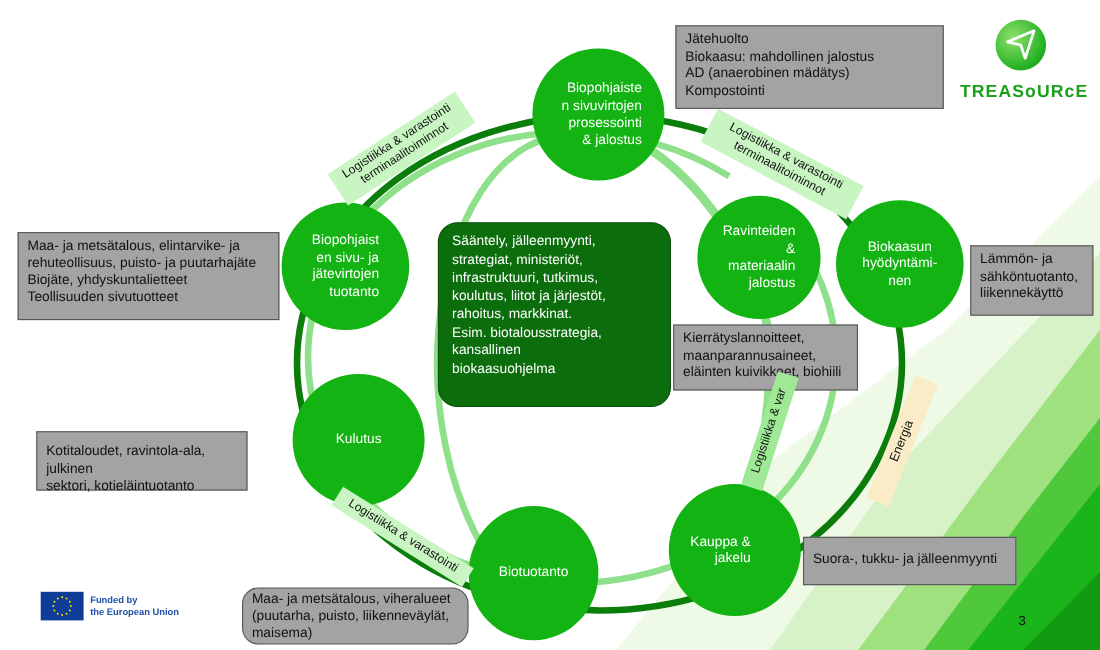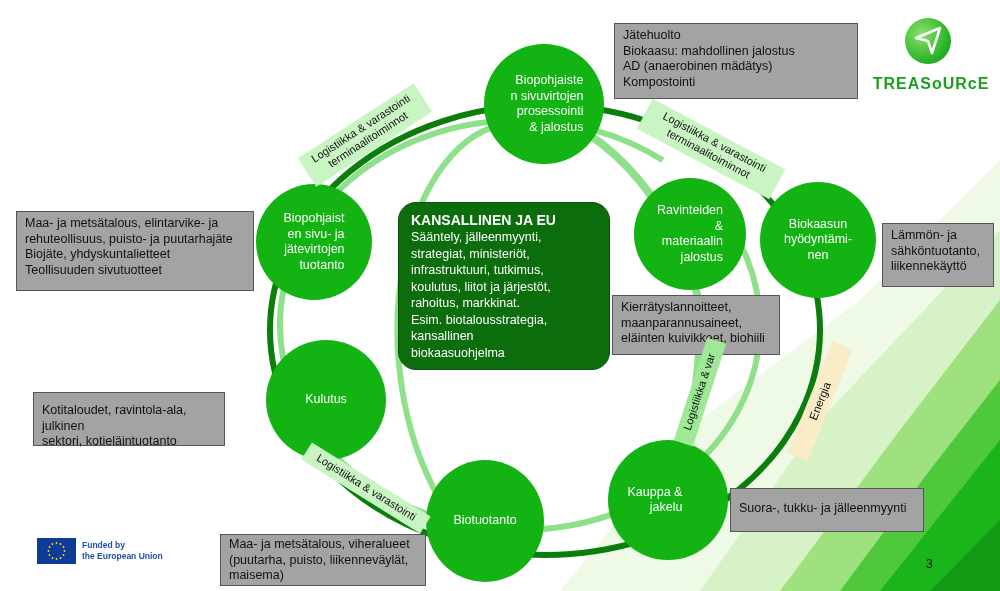--- a/index.html
+++ b/index.html
@@ -74,21 +74,20 @@
 </div>
 <div class="circle" style="left:608px; top:440px; width:120px; height:120px;">
   <span style="white-space:pre-line; margin-right:26px;">Kauppa &amp;
 jakelu</span>
 </div>
 <div class="circle center-text" style="left:426px; top:460px; width:118px; height:122px;">
   <span style="white-space:pre-line;">Biotuotanto</span>
 </div>
 
 <div class="center-box">
-  <div class="title">KANSALLINEN JA EU</div>
   <div class="body">Sääntely,  jälleenmyynti,
 strategiat,  ministeriöt,
 infrastruktuuri,  tutkimus,
 koulutus,  liitot  ja järjestöt,
 rahoitus,  markkinat.
 Esim.  biotalousstrategia,
 kansallinen
 biokaasuohjelma</div>
 </div>
 
@@ -102,21 +101,21 @@
 Teollisuuden  sivutuotteet</div>
 <div class="box" style="left:882px; top:223px; width:112px; height:64px;">Lämmön-  ja
 sähköntuotanto,
 liikennekäyttö</div>
 <div class="box" style="left:612px; top:295px; width:168px; height:60px;">Kierrätyslannoitteet,
 maanparannusaineet,
 eläinten  kuivikkeet,  biohiili</div>
 <div class="box" style="left:33px; top:392px; width:192px; height:54px; padding-top:10px;">Kotitaloudet,  ravintola-ala,  julkinen
 sektori,  kotieläintuotanto</div>
 <div class="box" style="left:730px; top:488px; width:194px; height:44px; padding-top:12px;">Suora-,  tukku-  ja jälleenmyynti</div>
-<div class="box" style="left:220px; top:534px; width:206px; height:52px; padding-top:2px;">Maa-  ja metsätalous,  viheralueet
+<div class="box" style="left:220px; top:534px; width:206px; height:52px; padding-top:2px;border-radius:15px;">Maa-  ja metsätalous,  viheralueet
 (puutarha,  puisto,  liikenneväylät,
 maisema)</div>
 
 <div class="ribbon" style="left:296px; top:118px; width:138px; height:34px; transform: rotate(-33deg);">Logistiikka  &amp; varastointi
 terminaalitoiminnot</div>
 <div class="ribbon" style="left:636px; top:132px; width:150px; height:34px; transform: rotate(28deg);">Logistiikka  &amp; varastointi
 terminaalitoiminnot</div>
 <div class="ribbon" style="left:646px; top:382px; width:108px; height:20px; transform: rotate(-72deg); background:#9ee896;">Logistiikka  &amp; var</div>
 <div class="ribbon" style="left:296px; top:478px; width:140px; height:20px; transform: rotate(32deg);">Logistiikka  &amp; varastointi</div>
 

